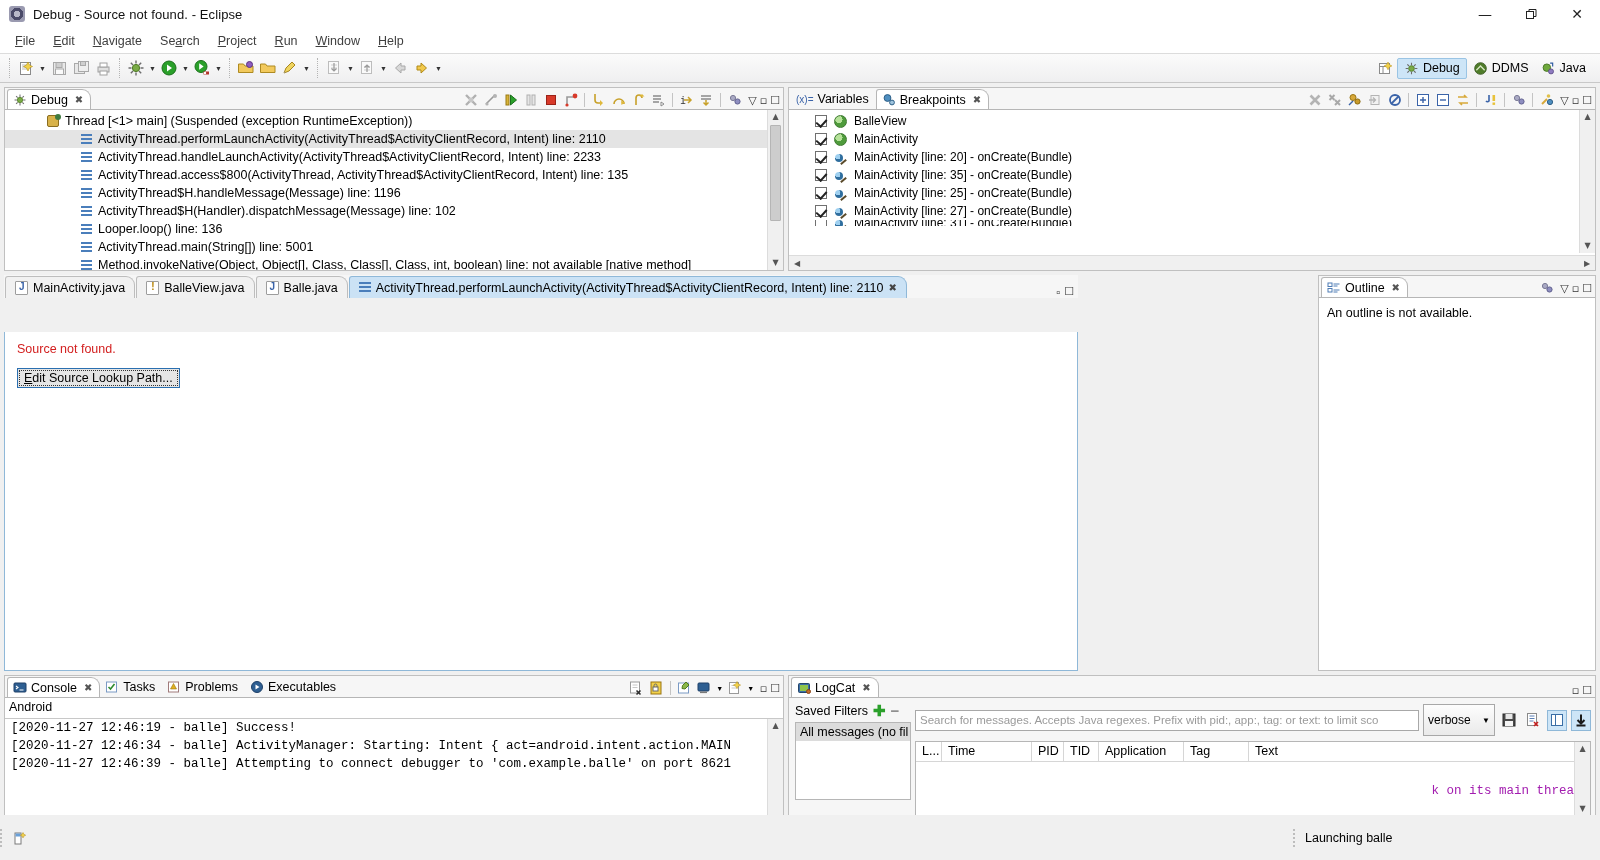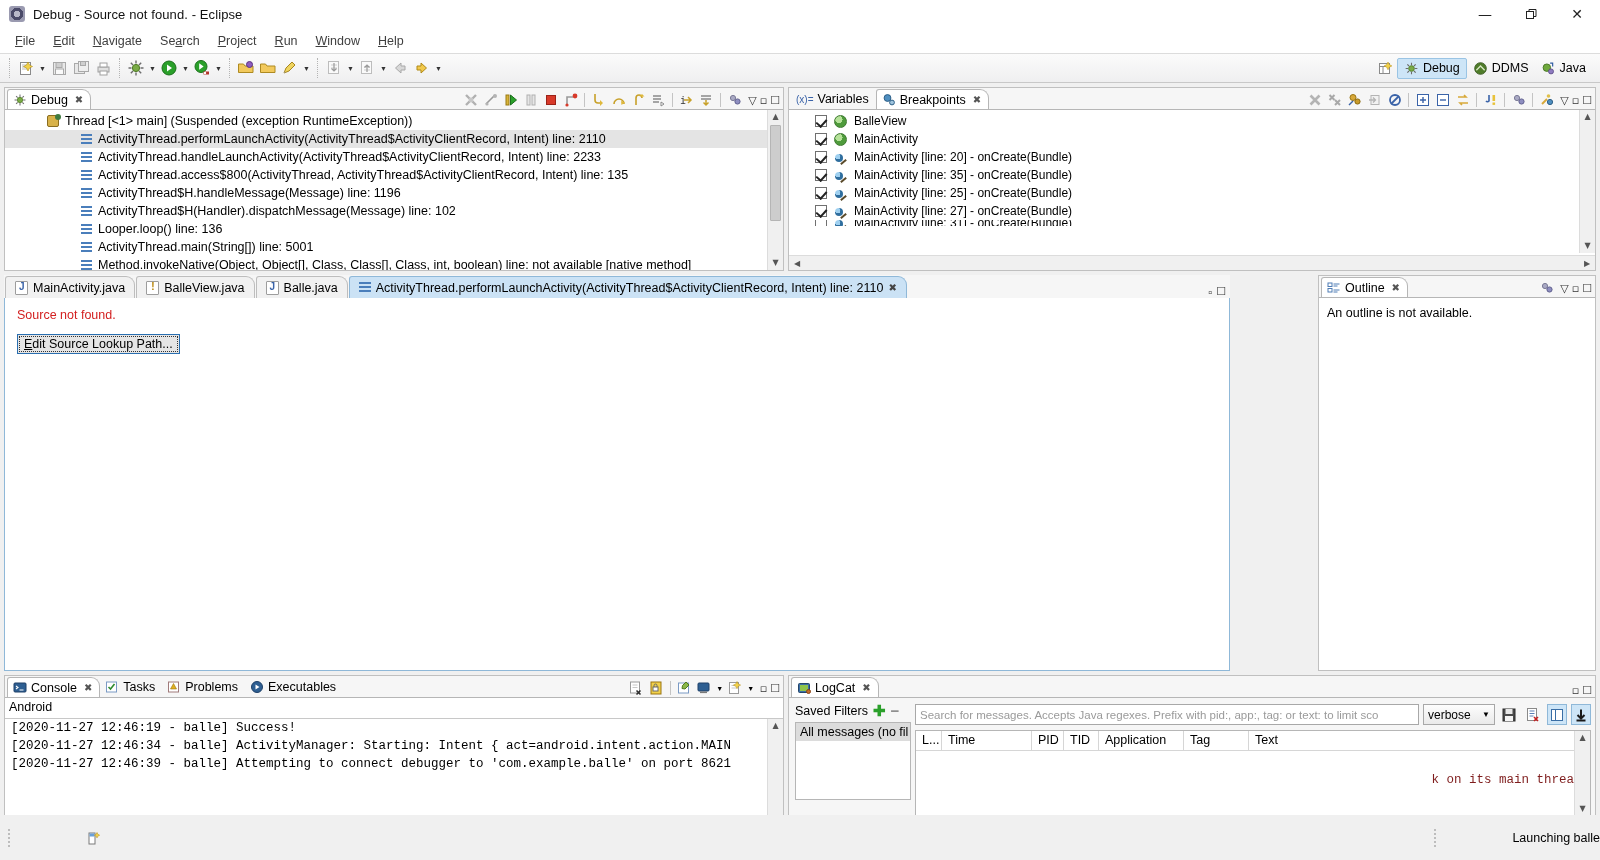--- a/index.html
+++ b/index.html
@@ -80,21 +80,21 @@
   .vt-sep { width: 1px; height: 14px; background: #c4c4c4; margin: 0 3px; }
   .minmax { display: flex; gap: 3px; align-items: center; padding-left: 3px; }
   .minmax span { font-size: 11px; color: #333; font-family: "DejaVu Sans", sans-serif; }
   .view-body { flex: 1; background: #fff; border-top: 1px solid #b6b6b6; overflow: hidden; position: relative; }
 
   
   #workarea { position: relative; width: 1600px; height: 775px; background: #f0f0f0; }
 
   #debug-view  { position: absolute; left: 4px;    top: 4px;   width: 780px;  height: 184px; }
   #vars-view   { position: absolute; left: 788px;  top: 4px;   width: 808px;  height: 184px; }
-  #editor-view { position: absolute; left: 4px;    top: 192px; width: 1226px; height: 396px; }
+  #editor-view { position: absolute; left: 4px;    top: 192px; width: 1074px; height: 396px; gap: 34px; }
   #outline-view{ position: absolute; left: 1318px; top: 192px; width: 278px;  height: 396px; justify-content: flex-end; }
   #console-view{ position: absolute; left: 4px;    top: 592px; width: 780px;  height: 179px; }
   #logcat-view { position: absolute; left: 788px;  top: 592px; width: 808px;  height: 179px; }
 
   
   .stack-list { font-size: 12.5px; padding: 2px 0 0 0; }
   .stack-row { display: flex; align-items: center; height: 18px; padding-left: 76px; white-space: nowrap; }
   .stack-row.thread { padding-left: 42px; }
   .stack-row.selected { background: #e4e4e4; }
   .frame-ico {
@@ -198,35 +198,35 @@
   .minus { color: #8a8a8a; font-size: 15px; font-weight: bold; line-height: 10px; }
   .lc-filter-list { background: #fff; border: 1px solid #b6b6b6; height: 78px; font-size: 12.5px; }
   .lc-filter-item { background: #dcdcdc; padding: 2px 4px; white-space: nowrap; overflow: hidden; }
   .lc-right { flex: 1; padding: 6px 4px 4px 0; display: flex; flex-direction: column; }
   .lc-searchrow { display: flex; align-items: center; gap: 4px; }
   .lc-search {
     flex: 1; height: 21px; background: #fff; border: 1px solid #a8a8a8; font-size: 11.5px;
     color: #9a9a9a; padding: 0 4px; display: flex; align-items: center; overflow: hidden; white-space: nowrap;
   }
   .lc-select {
-    width: 72px; height: 21px; background: linear-gradient(#fdfdfd,#eaeaea); border: 1px solid #a8a8a8;
+    width: 72px; height: 32px; background: linear-gradient(#fdfdfd,#eaeaea); border: 1px solid #a8a8a8;
     font-size: 12px; display: flex; align-items: center; padding: 0 4px; justify-content: space-between;
   }
   .lc-select .cv { font-size: 8px; }
   .lc-ico { width: 20px; height: 21px; display: flex; align-items: center; justify-content: center; }
   .lc-ico.sel { background: #cde5f7; border: 1px solid #8fb8d8; }
   .lc-table { flex: 1; margin-top: 5px; background: #fff; border: 1px solid #b6b6b6; position: relative; overflow: hidden; }
   .lc-head { display: flex; height: 20px; background: #fff; border-bottom: 1px solid #d6d6d6; font-size: 12.5px; }
   .lc-head div { border-right: 1px solid #d6d6d6; padding: 2px 0 0 6px; overflow: hidden; white-space: nowrap; }
-  .lc-body-text { color: #7f1d1d; font-family: "Liberation Mono", monospace; font-size: 12.5px; position: absolute; right: 16px; top: 42px; white-space: nowrap; }
+  .lc-body-text { color: #a21caf; font-family: "Liberation Mono", monospace; font-size: 12.5px; position: absolute; right: 16px; top: 42px; white-space: nowrap; }
 
   
   #statusbar {
     position: absolute; left: 0; top: 815px; width: 1600px; height: 45px;
-    background: #f0f0f0; display: flex; align-items: center; padding-left: 8px; justify-content: space-between;
+    background: #f0f0f0; display: flex; align-items: center; 
   }
   .grip { width: 4px; height: 18px; border-left: 2px dotted #bdbdbd; margin-right: 8px; }
   .sb-ico { width: 16px; height: 16px; position: relative; }
 
   
   svg { display: block; }
 </style>
 </head>
 <body>
 

